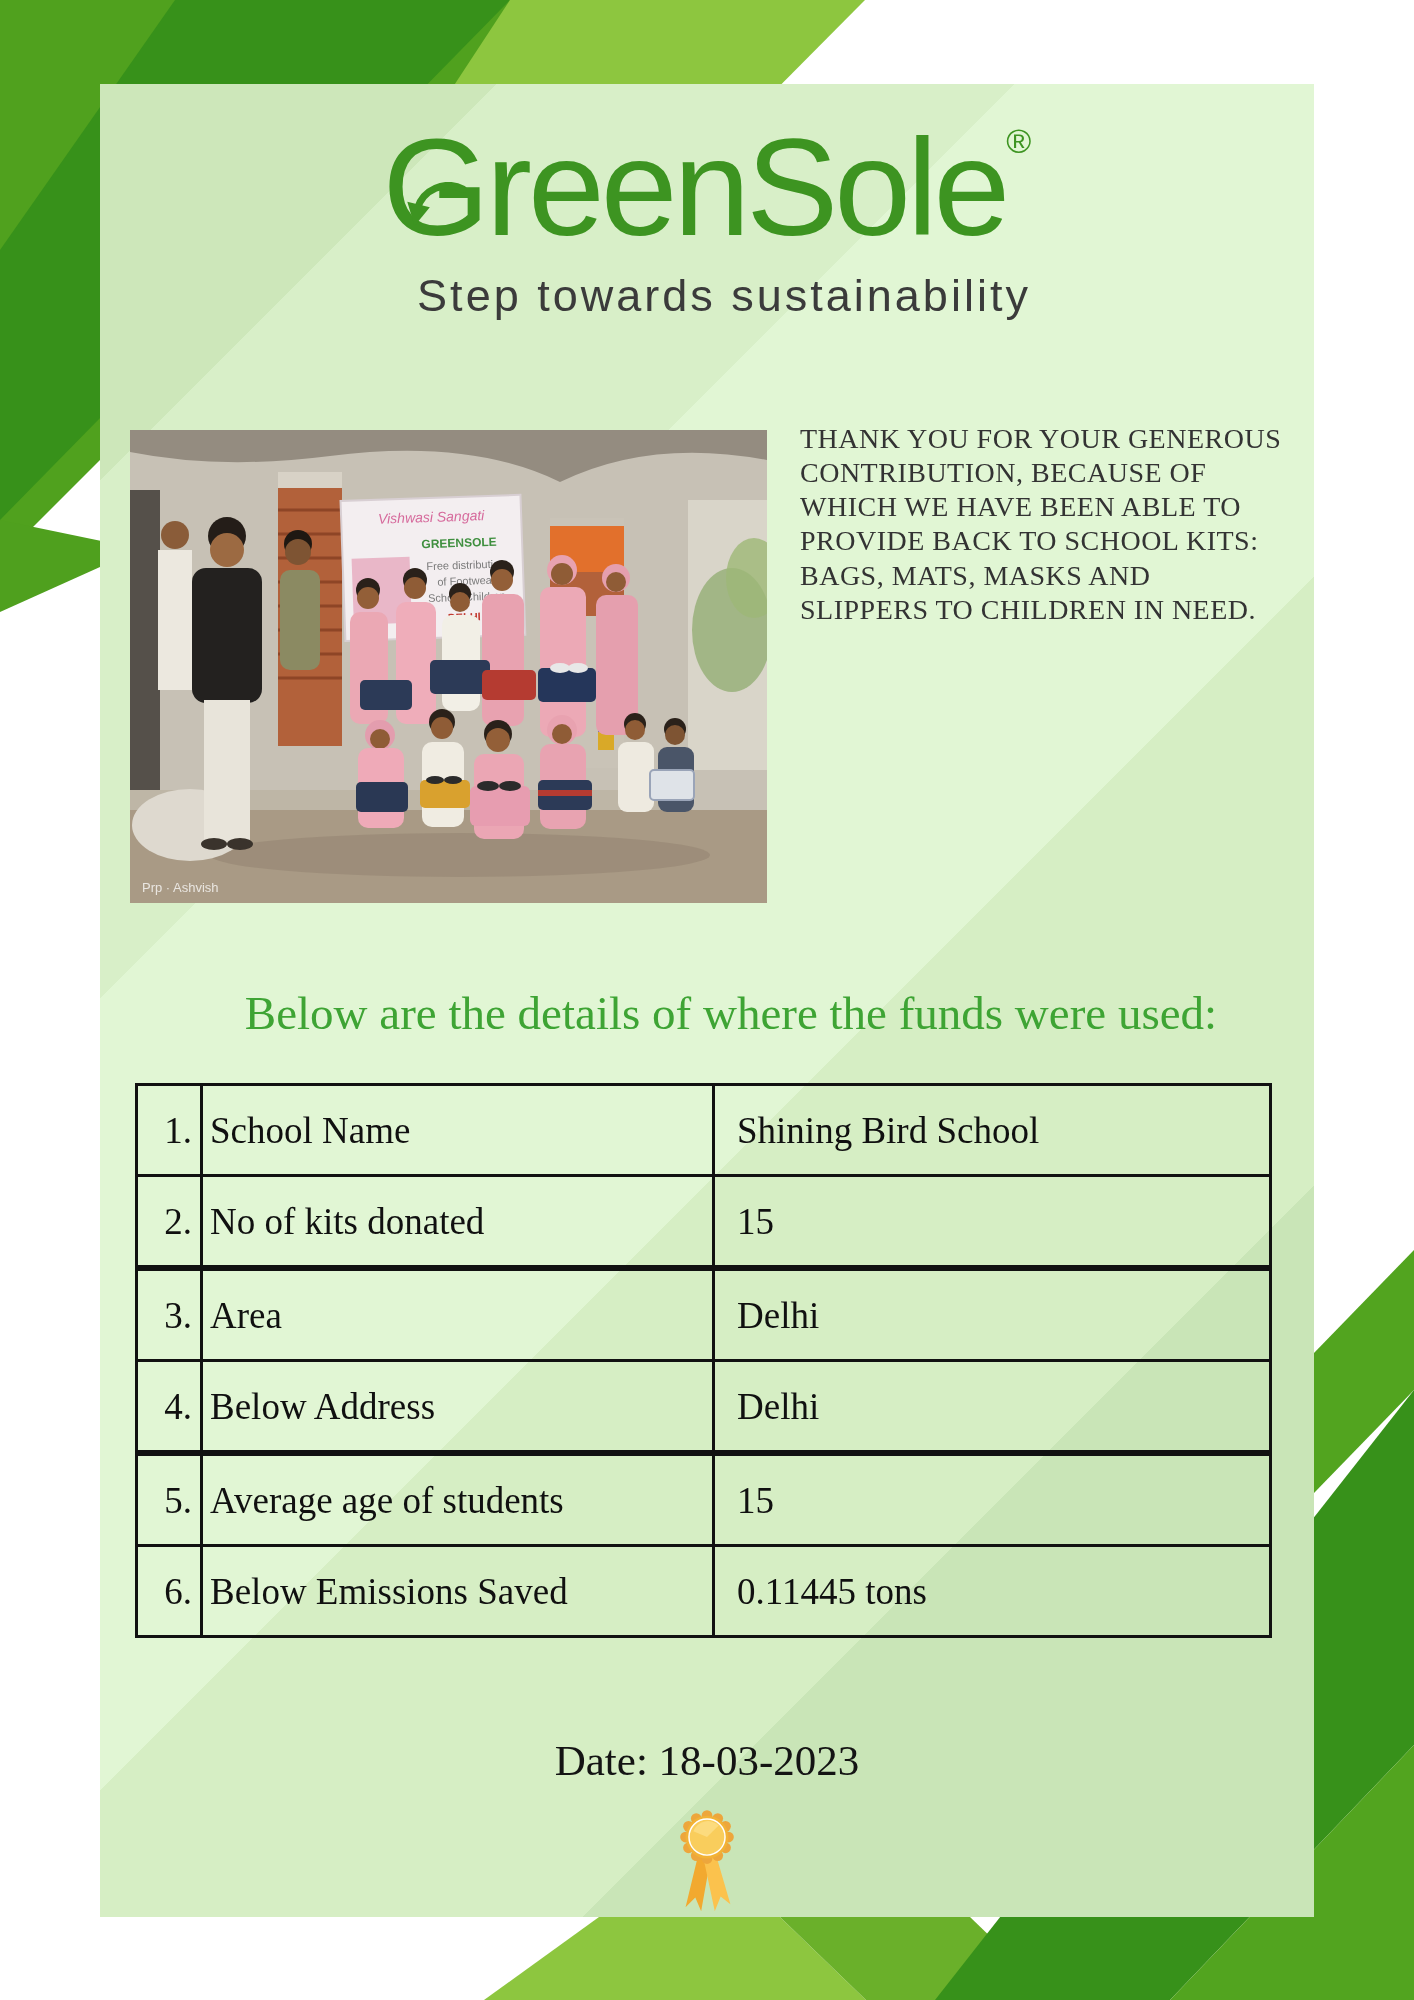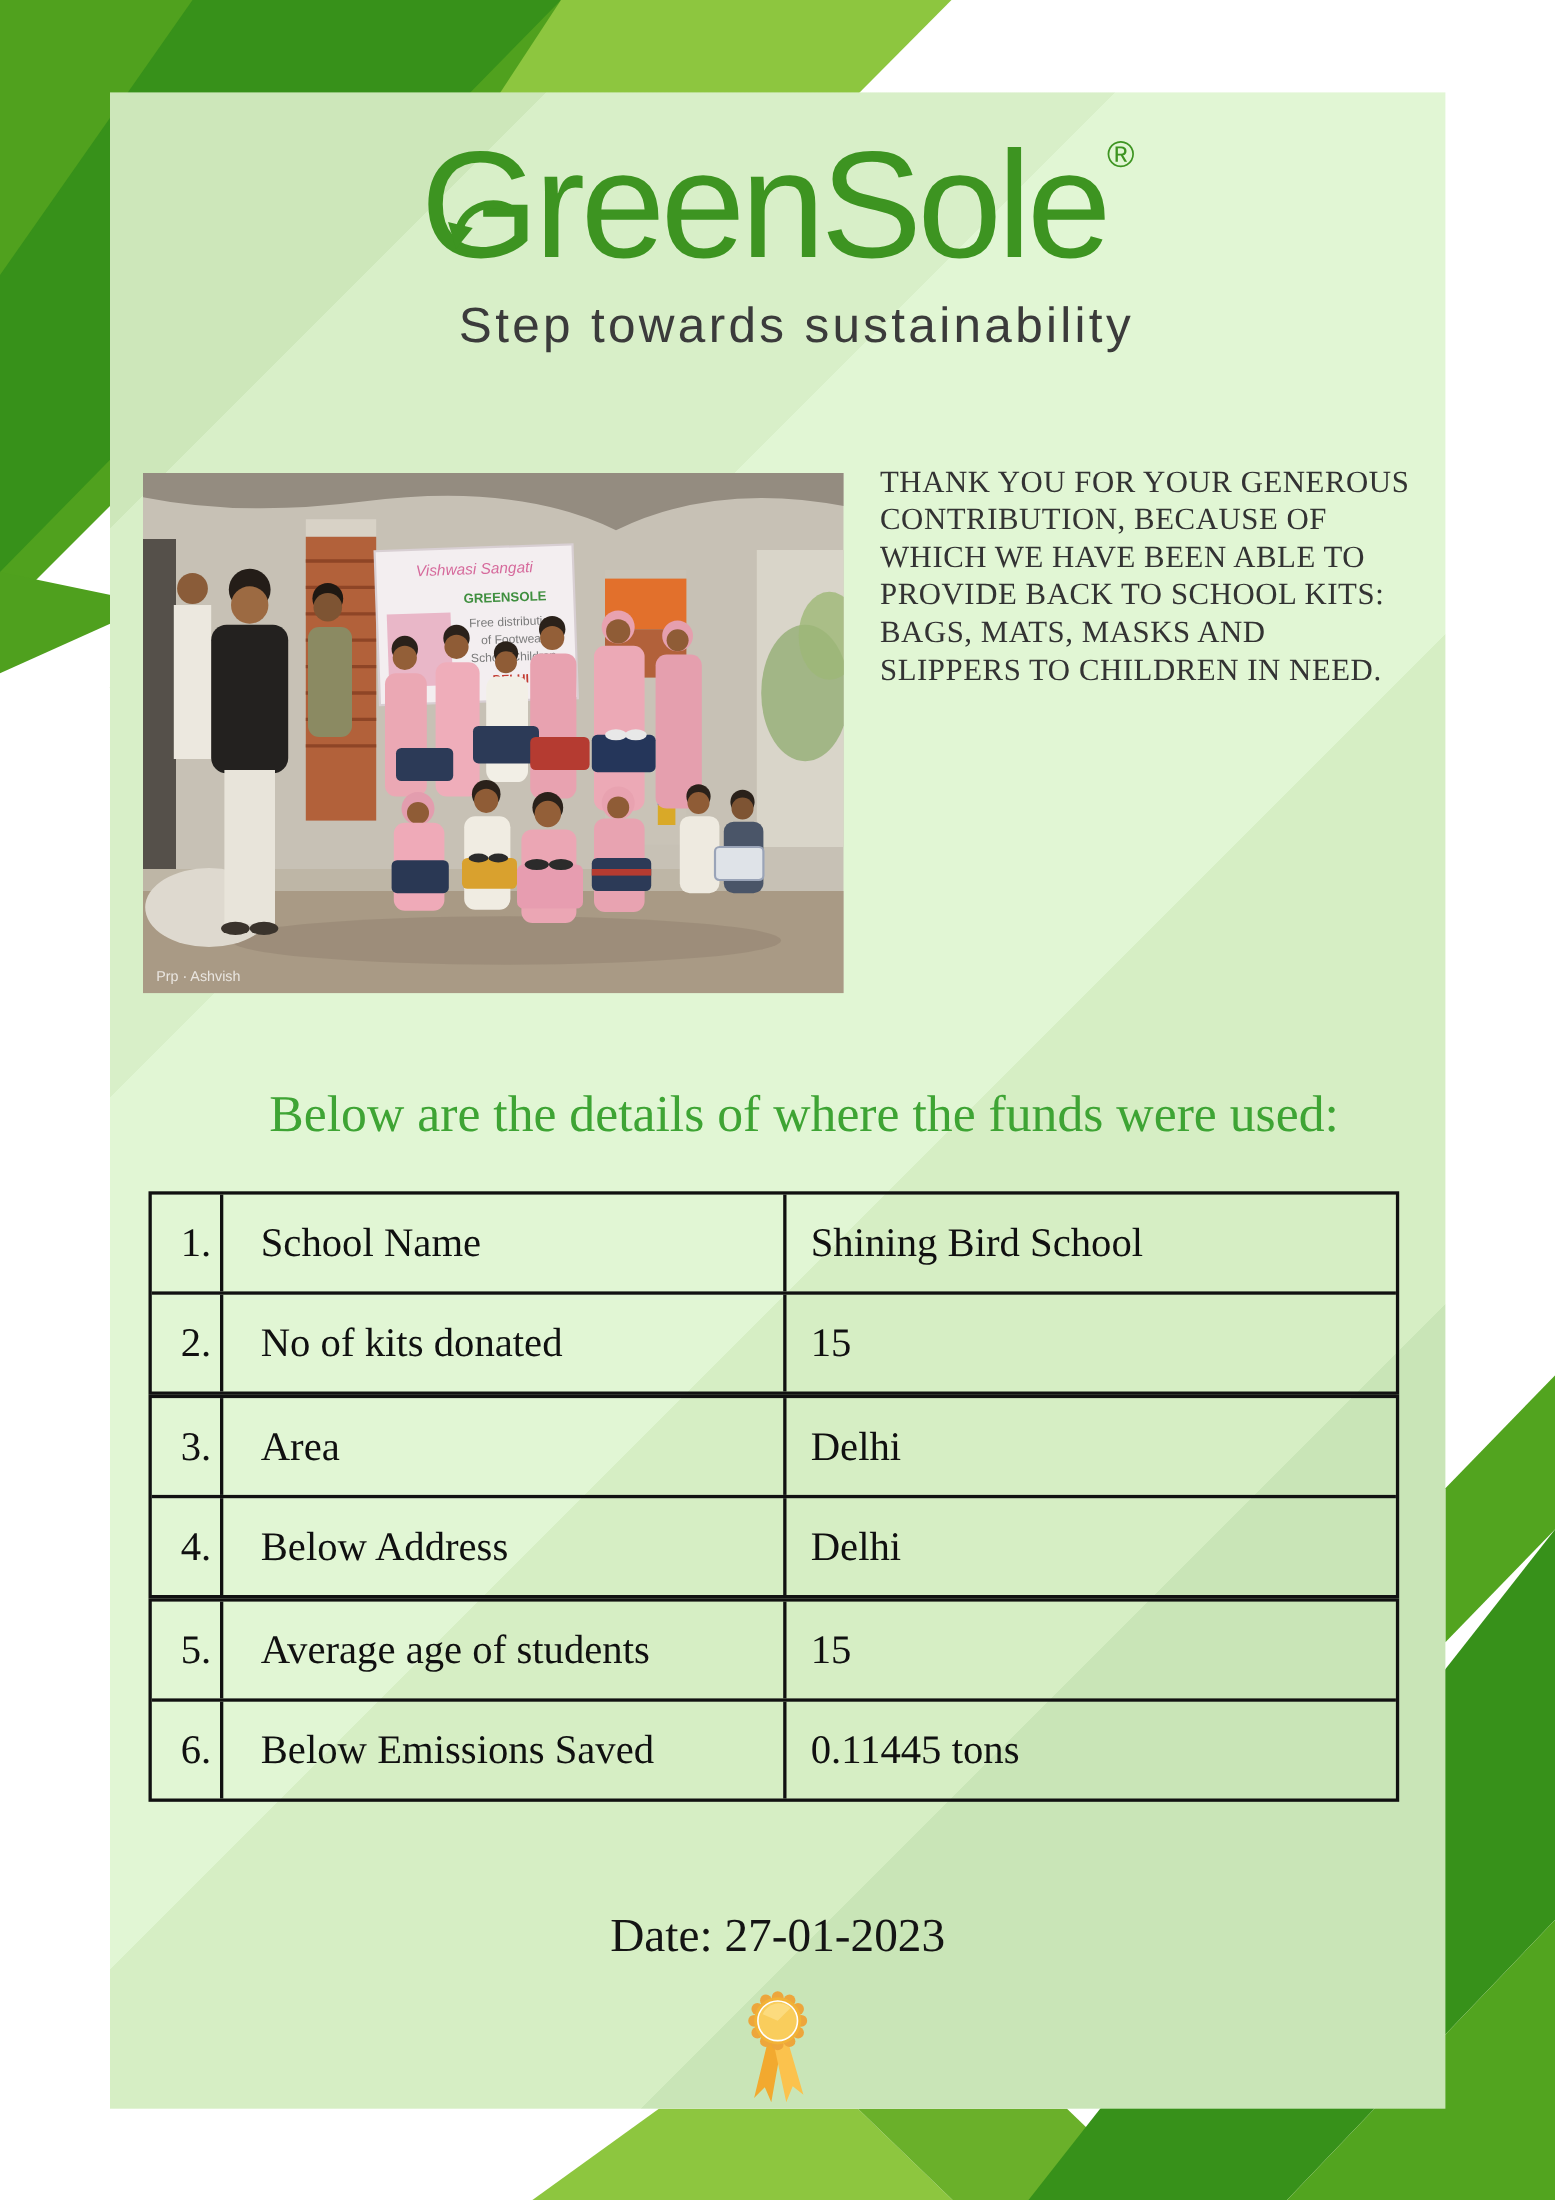--- a/index.html
+++ b/index.html
@@ -29,21 +29,21 @@
   .fund-table{position:absolute;left:35px;top:999px;width:1137px;color:#101010;
           font-family:"Liberation Serif",serif;font-size:37px;}
   .tgroup{border:3px solid #111111;box-sizing:border-box;}
   .tgroup + .tgroup{margin-top:0;}
   .gap26{margin-top:26px;}
   .gap8{margin-top:8px;}
   .trow{display:grid;grid-template-columns:62px 512px 1fr;height:88px;}
   .trow + .trow{border-top:3px solid #111111;}
   .tcell{display:flex;align-items:center;box-sizing:border-box;}
   .tnum{justify-content:flex-end;padding-right:8px;}
-  .tlabel{border-left:3px solid #111111;padding-left:34px;}
+  .tlabel{border-left:3px solid #111111;padding-left:7px;}
   .tvalue{border-left:3px solid #111111;padding-left:22px;}
   
   .date-line{position:absolute;left:0;top:1652px;width:100%;text-align:center;
           font-family:"Liberation Serif",serif;font-size:43px;color:#141414;}
   .medal{position:absolute;left:575px;top:1718px;width:64px;height:115px;}
 </style>
 </head>
 <body>
 
 <div class="page">
@@ -225,21 +225,21 @@
           <div class="tcell tvalue">15</div>
         </div>
         <div class="trow">
           <div class="tcell tnum">6.</div>
           <div class="tcell tlabel">Below Emissions Saved</div>
           <div class="tcell tvalue">0.11445 tons</div>
         </div>
       </div>
     </div>
 
-    <div class="date-line">Date: 27-01-2023</div>
+    <div class="date-line">Date: 18-03-2023</div>
 
     <svg class="medal" viewBox="0 0 64 118" aria-hidden="true">
       <polygon points="24,50 36,56 26,112 20,98 10,108" fill="#f2a92f"></polygon>
       <polygon points="40,50 28,56 40,112 46,97 56,105" fill="#fbc24d"></polygon>
       <g>
         <circle cx="32" cy="14" r="5.5" fill="#eda63c"></circle>
           <circle cx="43" cy="17" r="5.5" fill="#eda63c"></circle>
         <circle cx="51" cy="25" r="5.5" fill="#eda63c"></circle>
           <circle cx="54" cy="36" r="5.5" fill="#eda63c"></circle>
         <circle cx="51" cy="47" r="5.5" fill="#eda63c"></circle>

